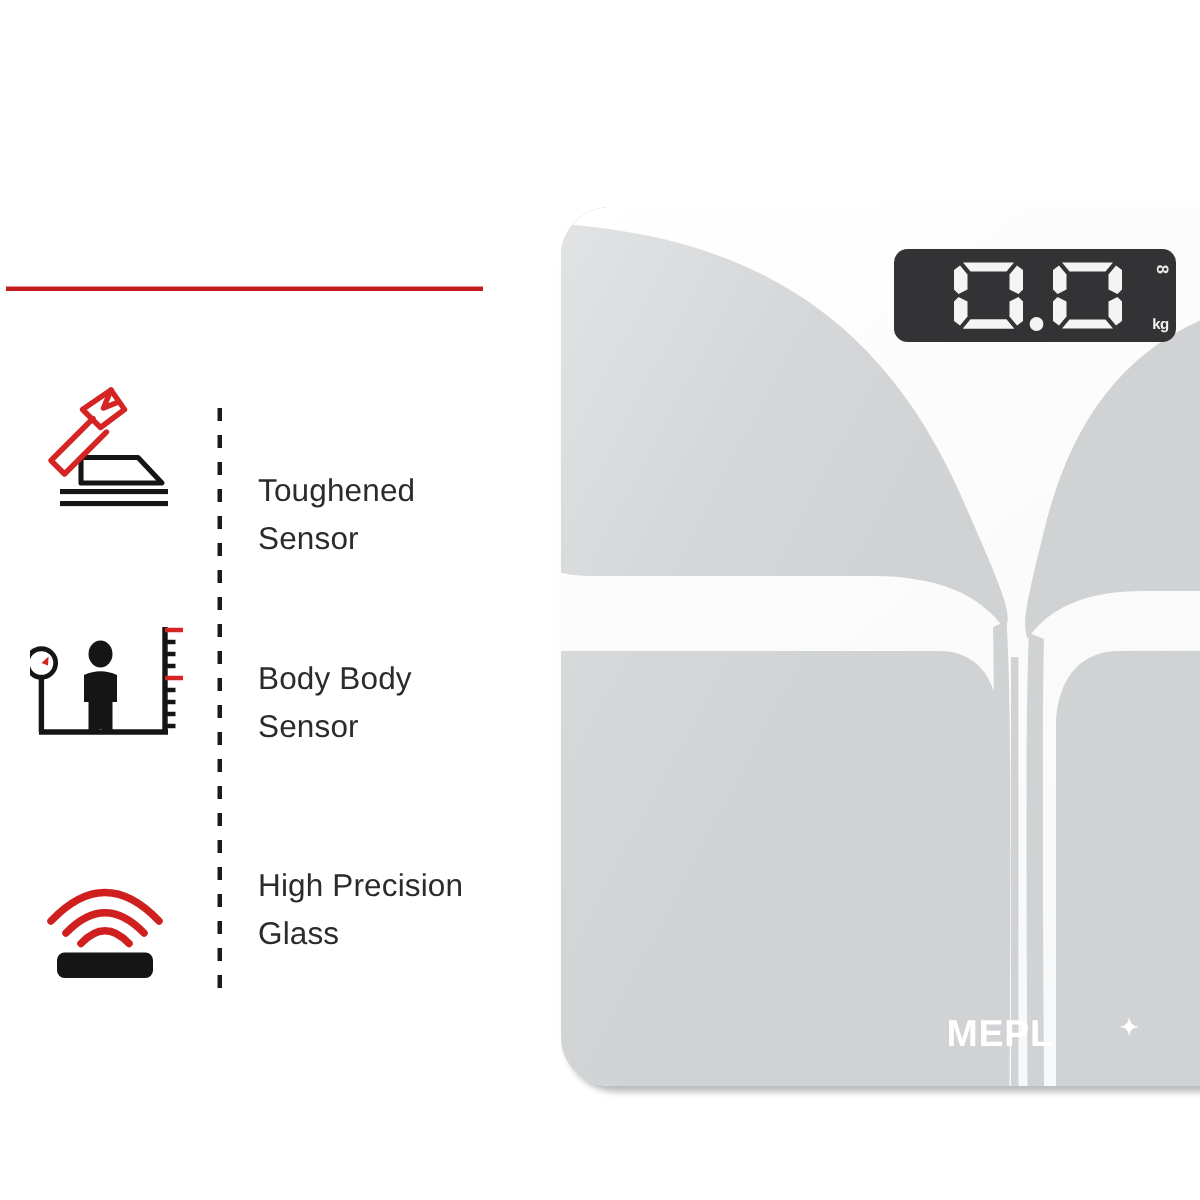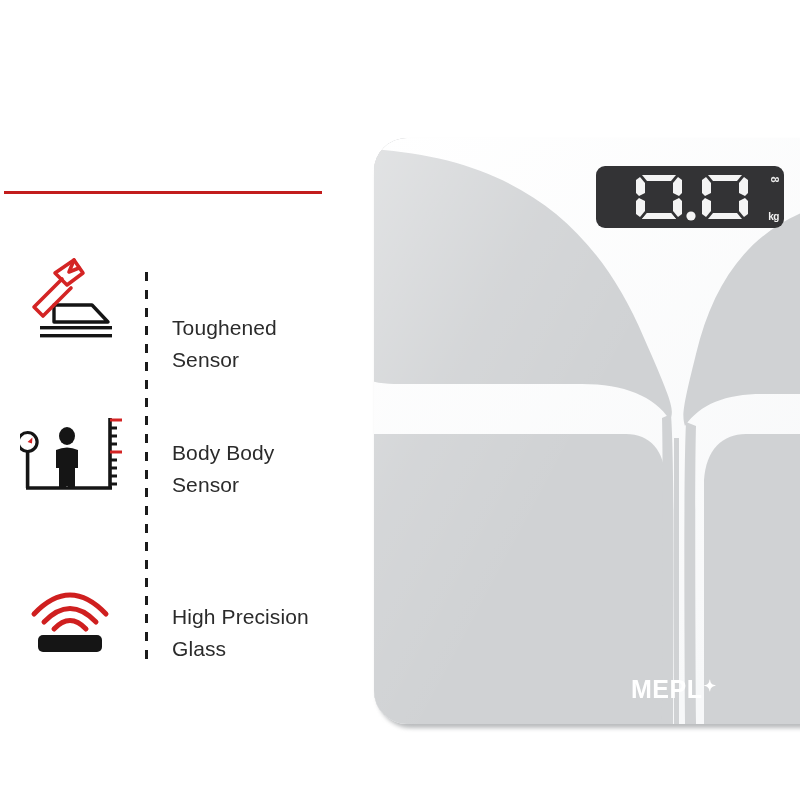--- a/index.html
+++ b/index.html
@@ -86,21 +86,21 @@
     top: 46px;
     width: 195px;
     font-size: 21px;
     font-weight: 400;
     color: #2b2b2b;
     line-height: 1.52;
     letter-spacing: 0.1px;
   }
   #feature-row-0 .feature-label { top: 60px; }
   #feature-row-1 .feature-label { top: 25px; }
-  #feature-row-2 .feature-label { top: 29px; }
+  #feature-row-2 .feature-label { top: 3px; }
 
   
   #scale-wrap {
     position: absolute;
     left: 374px;
     top: 138px;
     width: 470px;
     height: 590px;
     z-index: 1;
   }
@@ -182,20 +182,21 @@
     transform-origin: center;
   }
 
   #brand-logo {
     position: absolute;
     left: 257px;
     bottom: 22px;
     display: flex;
     align-items: flex-start;
     color: #ffffff;
+    gap: 43px;
   }
   #brand-name {
     font-size: 25px;
     font-weight: 700;
     letter-spacing: 0.5px;
     line-height: 1;
     color: #ffffff;
   }
   #brand-mark {
     font-size: 15px;

